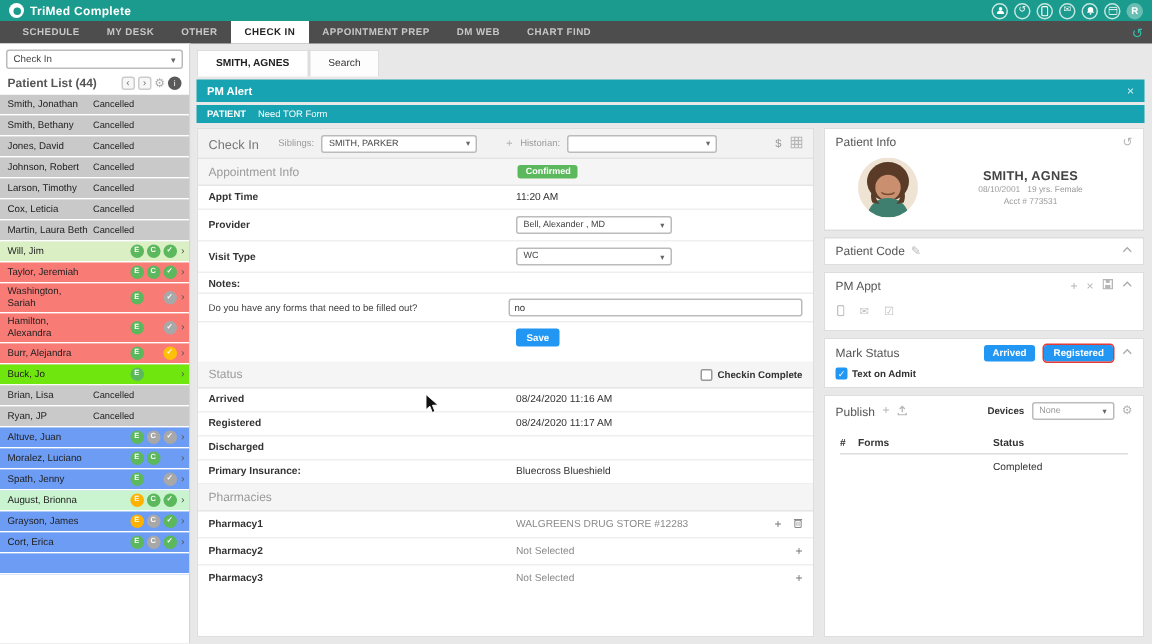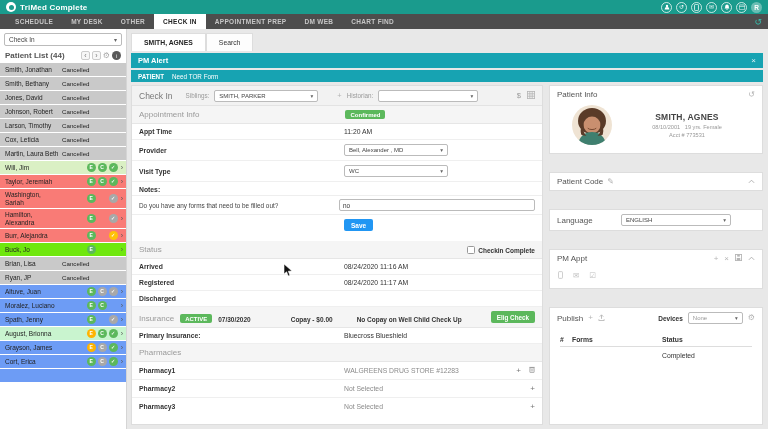--- a/index.html
+++ b/index.html
@@ -81,21 +81,21 @@
   .chk-box.checked { background:#2196f3; border-color:#2196f3; color:#fff; font-size:6px; display:flex; align-items:center; justify-content:center; }
   .chk-label { font-size:6.5px; font-weight:bold; color:#333; }
   .ins-date { font-weight:bold; color:#333; font-size:6.5px; }
   .ins-copay { font-weight:bold; color:#333; font-size:6.5px; margin-left:34px; }
   .ins-note { font-weight:bold; color:#333; font-size:6.5px; margin-left:18px; }
   .btn-green { background:#5cb85c; color:#fff; font-size:6.3px; font-weight:bold; border:none; border-radius:2px; padding:2.5px 6px; margin-left:auto; }
   .ph-icons { margin-left:auto; display:flex; gap:8px; color:#777; font-size:8px; align-items:center; }
   .muted { color:#8a8a8a; }
 
   
-  .right-panel { flex:1; display:flex; flex-direction:column; gap:18px; overflow:hidden; }
+  .right-panel { flex:1; display:flex; flex-direction:column; gap:4px; overflow:hidden; }
   .card { background:#fff; border:1px solid #ddd; }
   .card-head { display:flex; align-items:center; gap:4px; padding:4px 7px; font-size:8px; color:#555; }
   .card-head .right { margin-left:auto; display:flex; gap:6px; align-items:center; }
   .chev { color:#aaa; font-size:6px; }
   .ico-gray { color:#b5b5b5; font-size:8px; line-height:1; }
   .pi-body { display:flex; align-items:center; padding:2px 8px 8px; gap:8px; }
   .avatar { width:40px; height:40px; border-radius:50%; overflow:hidden; flex:0 0 auto; margin-left:14px; }
   .pi-text { flex:1; text-align:center; }
   .pi-name { font-size:8.5px; font-weight:bold; color:#444; letter-spacing:.2px; }
   .pi-sub { font-size:5.6px; color:#999; margin-top:2px; }
@@ -417,28 +417,20 @@
         </div>
         <div class="frow">
           <span class="flabel">Registered</span>
           <span class="fvalue">08/24/2020 11:17 AM</span>
         </div>
         <div class="frow">
           <span class="flabel">Discharged</span>
           <span class="fvalue"></span>
         </div>
 
-        <div class="section-strip">
-          <span>Insurance</span>
-          <span class="badge-pill">ACTIVE</span>
-          <span class="ins-date">07/30/2020</span>
-          <span class="ins-copay">Copay - $0.00</span>
-          <span class="ins-note">No Copay on Well Child Check Up</span>
-          <button class="btn-green">Elig Check</button>
-        </div>
         <div class="frow">
           <span class="flabel">Primary Insurance:</span>
           <span class="fvalue">Bluecross Blueshield</span>
         </div>
 
         <div class="section-strip">
           <span>Pharmacies</span>
         </div>
         <div class="frow">
           <span class="flabel">Pharmacy1</span>
@@ -504,29 +496,20 @@
             <span>Patient Code</span>
             <span class="ico-gray">✎</span>
             <span class="right">
                 <span class="chev"><svg width="7" height="5" viewBox="0 0 8 5">
                     <polyline points="1,4 4,1 7,4" fill="none" stroke="#aaa"></polyline>
                   </svg></span>
               </span>
           </div>
         </div>
 
-        <div class="card">
-          <div class="lang-row">
-            <span class="lang-label">Language</span>
-            <div class="sel w110">
-              <span>ENGLISH</span>
-              <span class="caret">▾</span>
-            </div>
-          </div>
-        </div>
 
         <div class="card">
           <div class="card-head">
             <span>PM Appt</span>
             <span class="right">
               <span class="ico-gray">+</span>
               <span class="ico-gray">×</span>
               <span class="ico-gray"><svg width="7" height="7" viewBox="0 0 8 8">
                     <rect x="0.5" y="0.5" width="7" height="7" fill="none" stroke="#b5b5b5"></rect>
                     <rect x="2" y="4.5" width="4" height="3" fill="#b5b5b5"></rect>
@@ -539,20 +522,36 @@
           </div>
           <div class="pmnotes-body">
             <span><svg width="5" height="8" viewBox="0 0 6 9">
                   <rect x="0.5" y="0.5" width="5" height="8" rx="1" fill="none" stroke="#c0c0c0"></rect>
                 </svg></span>
             <span>✉</span>
             <span>☑</span>
           </div>
         </div>
 
+        <div class="card">
+          <div class="card-head ms-head">
+            <span>Mark Status</span>
+            <span class="right">
+              <button class="btn-blue">Arrived</button>
+              <button class="btn-blue btn-outlined-red">Registered</button>
+              <span class="chev"><svg width="7" height="5" viewBox="0 0 8 5">
+                    <polyline points="1,4 4,1 7,4" fill="none" stroke="#aaa"></polyline>
+                  </svg></span>
+            </span>
+          </div>
+          <div class="ms-check">
+            <span class="chk-box checked">✓</span>
+            <span class="chk-label">Text on Admit</span>
+          </div>
+        </div>
 
 
         <div class="card forms-card" style="display:flex; flex-direction:column; padding:0;">
           <div class="pub-row">
             <span class="pub-title">Publish</span>
             <span class="ico-gray">+</span>
             <span class="ico-gray"><svg width="7" height="7" viewBox="0 0 8 8">
                   <polyline points="2,3 4,1 6,3" fill="none" stroke="#b5b5b5"></polyline>
                   <line x1="4" y1="1" x2="4" y2="5.5" stroke="#b5b5b5"></line>
                   <path d="M1 6v1.5h6V6" fill="none" stroke="#b5b5b5"></path>

